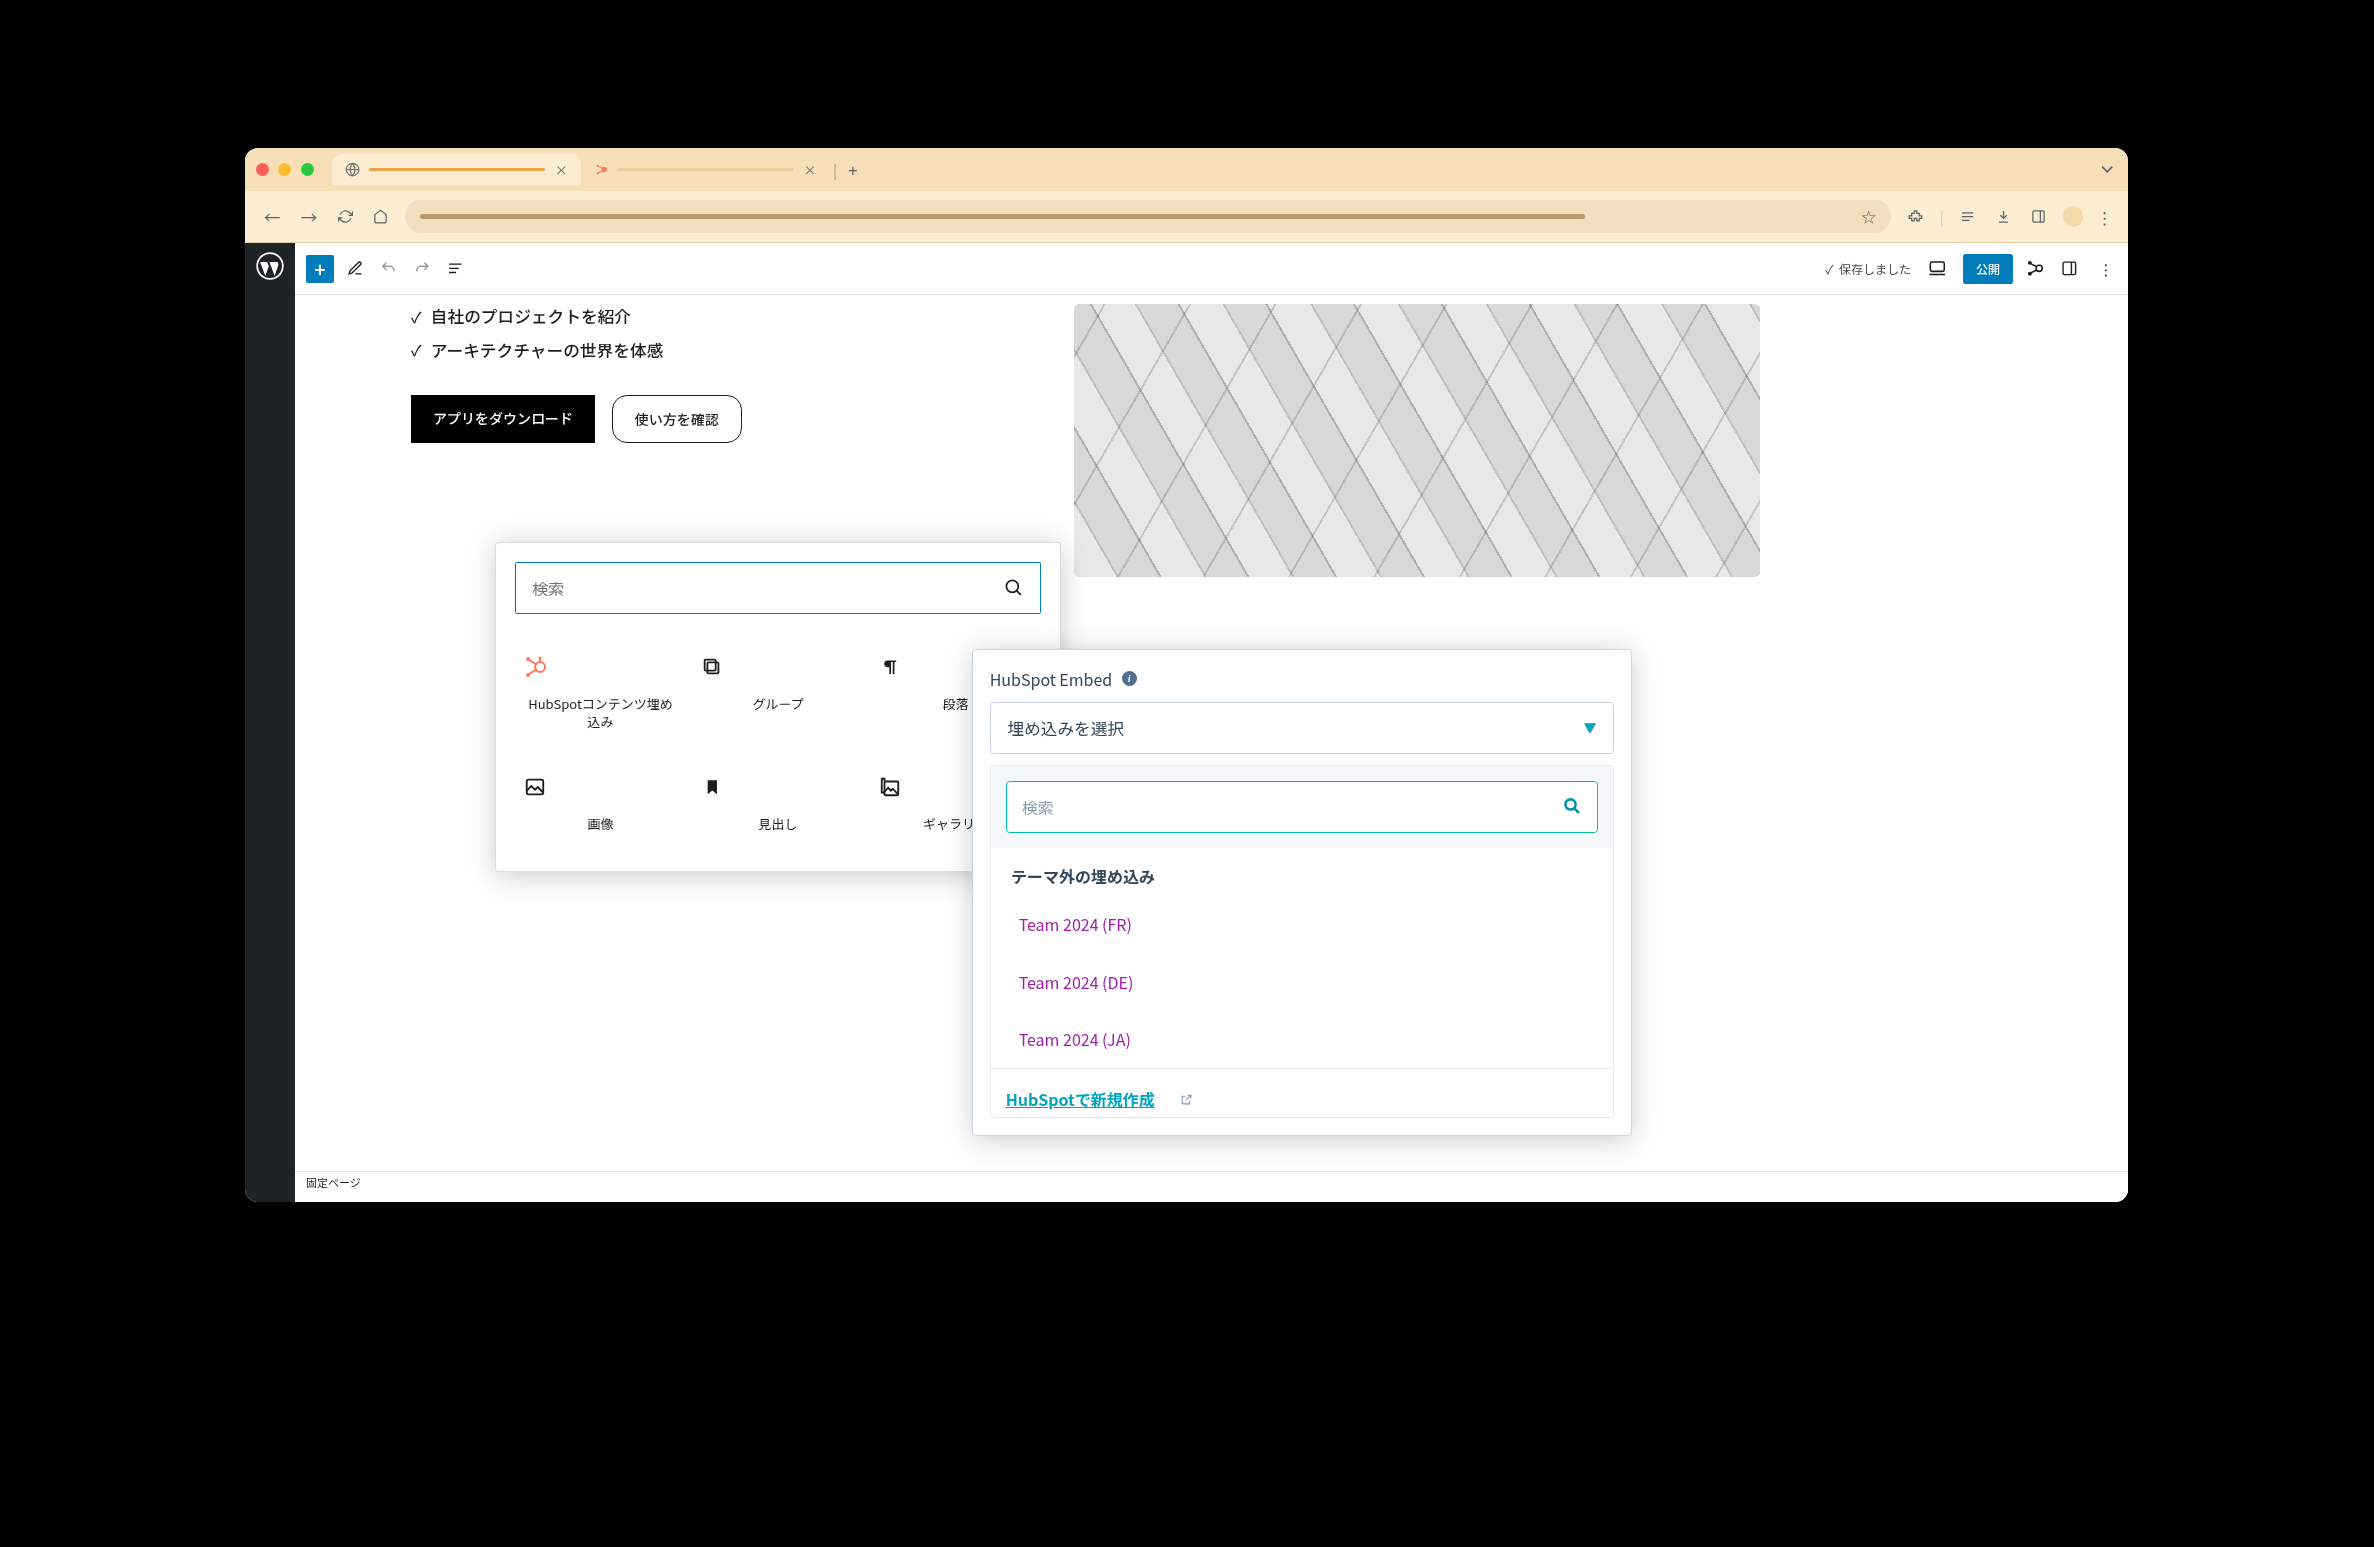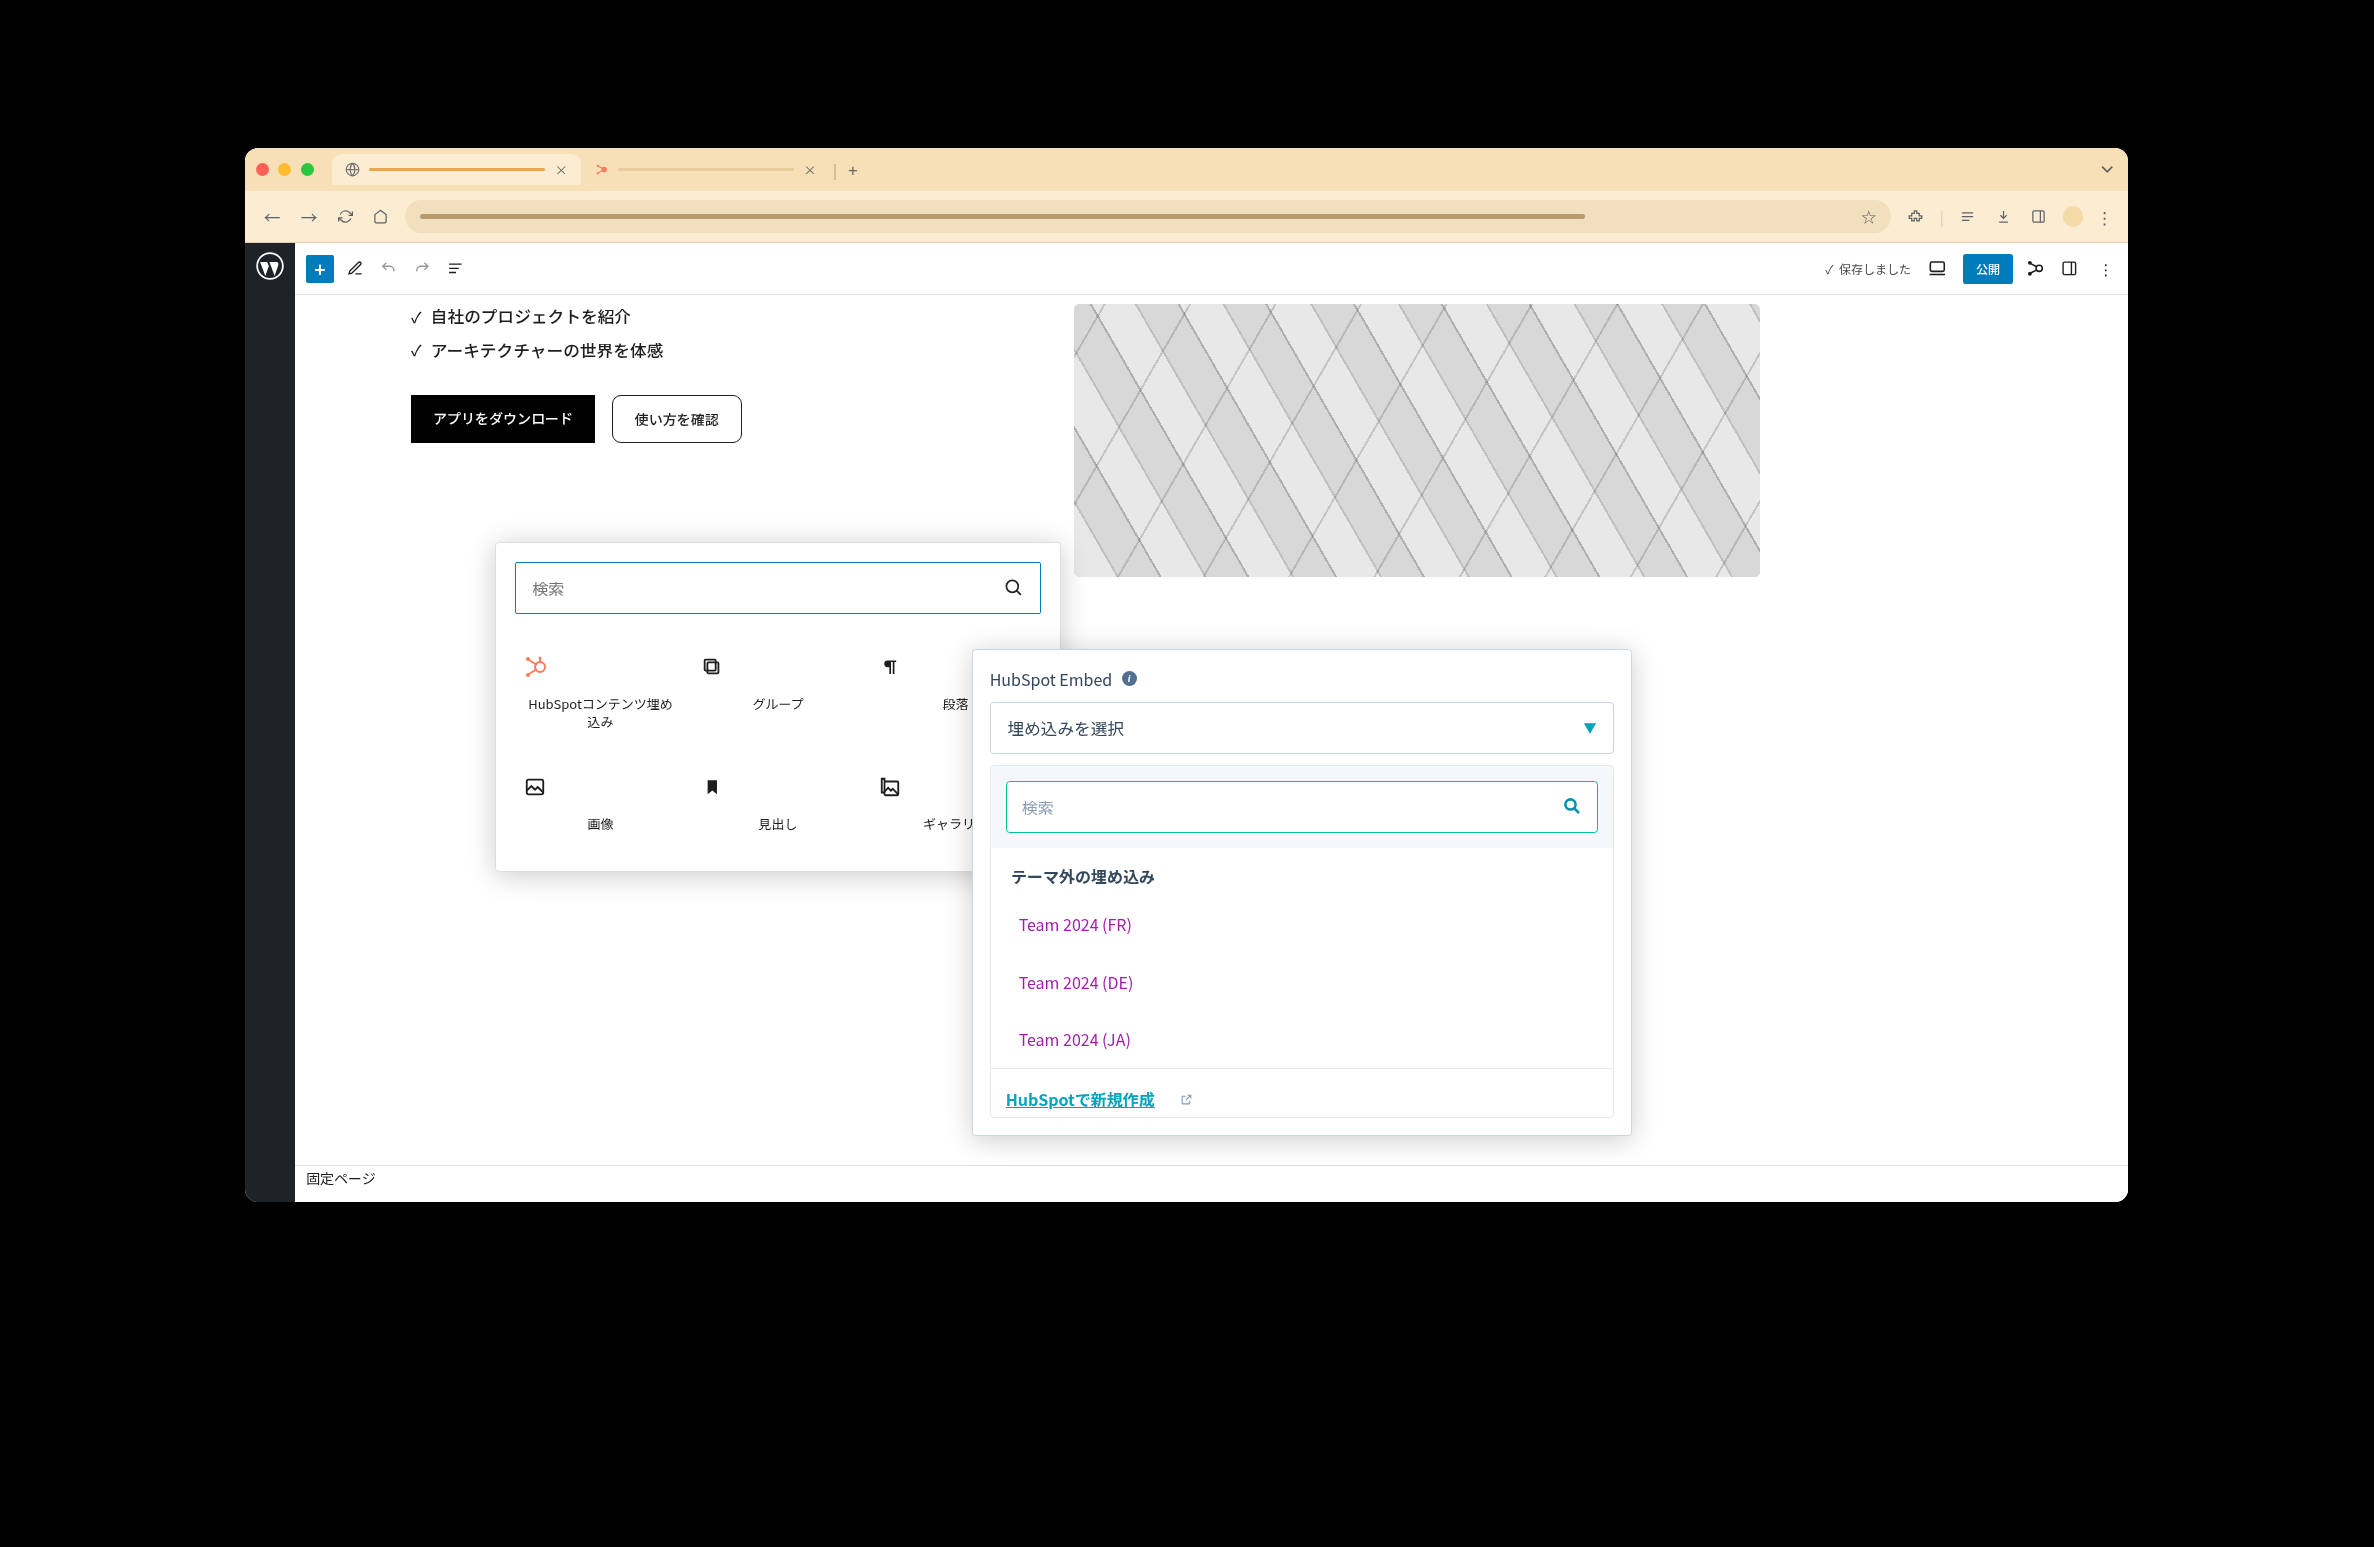--- a/index.html
+++ b/index.html
@@ -36,32 +36,32 @@
 .save-status { display: flex; align-items: center; gap: 5.6px; color: #4a4a4a; font-size: 12px; }
 .publish-btn { background: #007cba; color: #fff; padding: 6.5px 13px; border-radius: 2.8px; font-size: 12px; font-weight: 500; }
 .hubspot-topbar-icon { color: #1e1e1e; }
 
 .wp-content { flex: 1; padding: 9.3px 37px; position: relative; display: flex; gap: 37px; }
 .content-left { flex: 0 0 705px; padding-left: 79px; padding-top: 0px; }
 .check-item { display: flex; align-items: center; gap: 9.3px; font-size: 16.7px; color: #1e1e1e; margin-bottom: 9.3px; font-weight: 500; }
 .check-item::before { content: "✓"; font-size: 15px; color: #1e1e1e; }
 .buttons-row { display: flex; gap: 16.7px; margin-top: 33px; }
 .btn-dark { background: #000; color: #fff; padding: 13px 22px; border-radius: 0; font-size: 14px; font-weight: 500; }
-.btn-outline { border: 0.9px solid #1e1e1e; color: #1e1e1e; padding: 13px 22px; border-radius: 9px; font-size: 14px; font-weight: 500; }
+.btn-outline { border: 0.9px solid #1e1e1e; color: #1e1e1e; padding: 13px 22px; border-radius: 15px; font-size: 14px; font-weight: 500; }
 .content-right { flex: 1; }
 .hero-image { width: 686px; height: 273px; background: linear-gradient(135deg, #dcdcdc 0%, #f0f0f0 50%, #c8c8c8 100%); border-radius: 5.6px; position: relative; overflow: hidden; }
 
 
 .geo-pattern { position: absolute; inset: 0; background:
   repeating-linear-gradient(60deg, #e8e8e8 0px, #e8e8e8 37px, #c0c0c0 37px, #c0c0c0 39px, #d8d8d8 39px, #d8d8d8 74px, #b0b0b0 74px, #b0b0b0 76px),
   repeating-linear-gradient(-60deg, transparent 0px, transparent 37px, rgba(0,0,0,0.15) 37px, rgba(0,0,0,0.15) 39px, transparent 39px, transparent 74px);
   background-blend-mode: multiply;
 }
 
-.wp-footer { height: 37px; background: #fff; border-top: 0.9px solid #e0e0e0; padding: 1.9px 11px; font-size: 14px; color: #1e1e1e; }
+.wp-footer { height: 31px; background: #fff; border-top: 0.9px solid #e0e0e0; padding: 1.9px 11px; font-size: 11px; color: #1e1e1e; }
 
 
 .block-inserter { position: absolute; left: 495px; top: 542px; width: 566px; background: #fff; border-radius: 3.7px; box-shadow: 0 3.7px 28px rgba(0,0,0,0.2); border: 0.9px solid #ddd; padding: 18.6px; z-index: 50; }
 .search-box { display: flex; align-items: center; border: 1.9px solid #007cba; border-radius: 1.9px; padding: 13px 16.7px; margin-bottom: 22px; }
 .search-box input { flex: 1; border: none; outline: none; font-size: 16px; background: transparent; }
 .search-box input::placeholder { color: #757575; }
 .search-icon { font-size: 18.6px; color: #1e1e1e; }
 .block-grid { display: grid; grid-template-columns: repeat(3, 1fr); gap: 5.6px; }
 .block-item { display: flex; flex-direction: column; gap: 15px; padding: 18.6px 7.4px; cursor: pointer; }
 .block-icon { font-size: 22px; color: #1e1e1e; width: 26px; height: 26px; display: flex; align-items: center; justify-content: center; }

